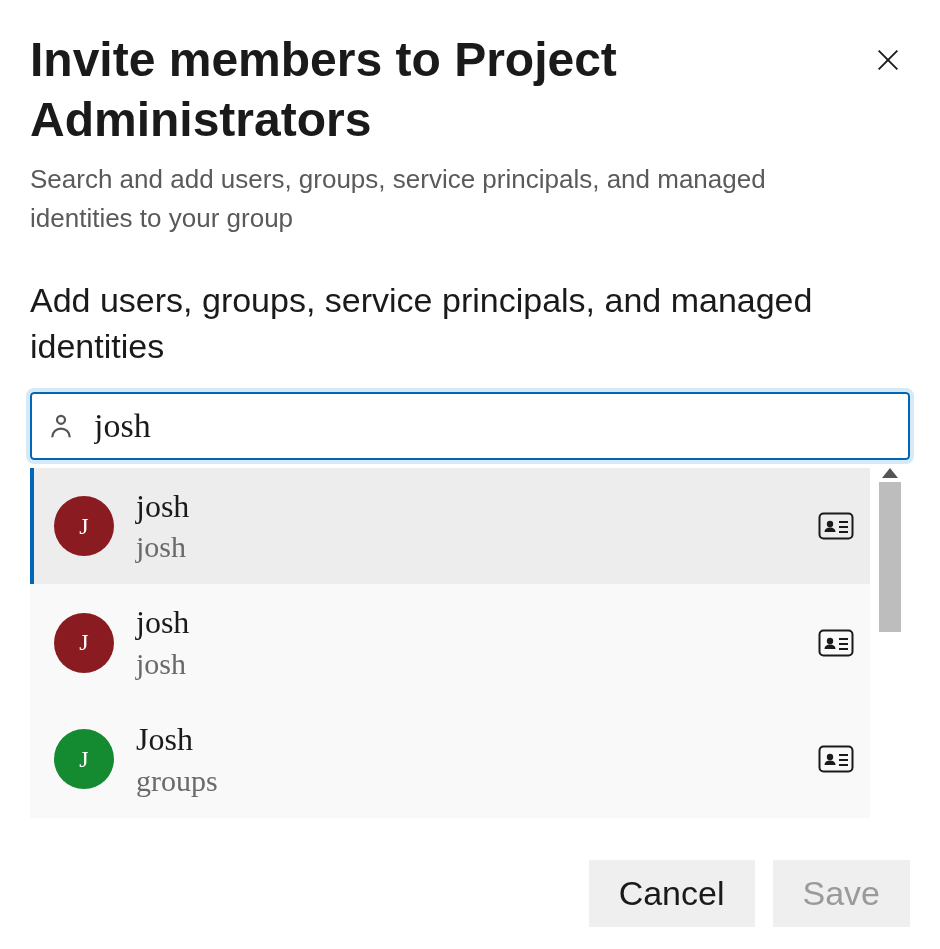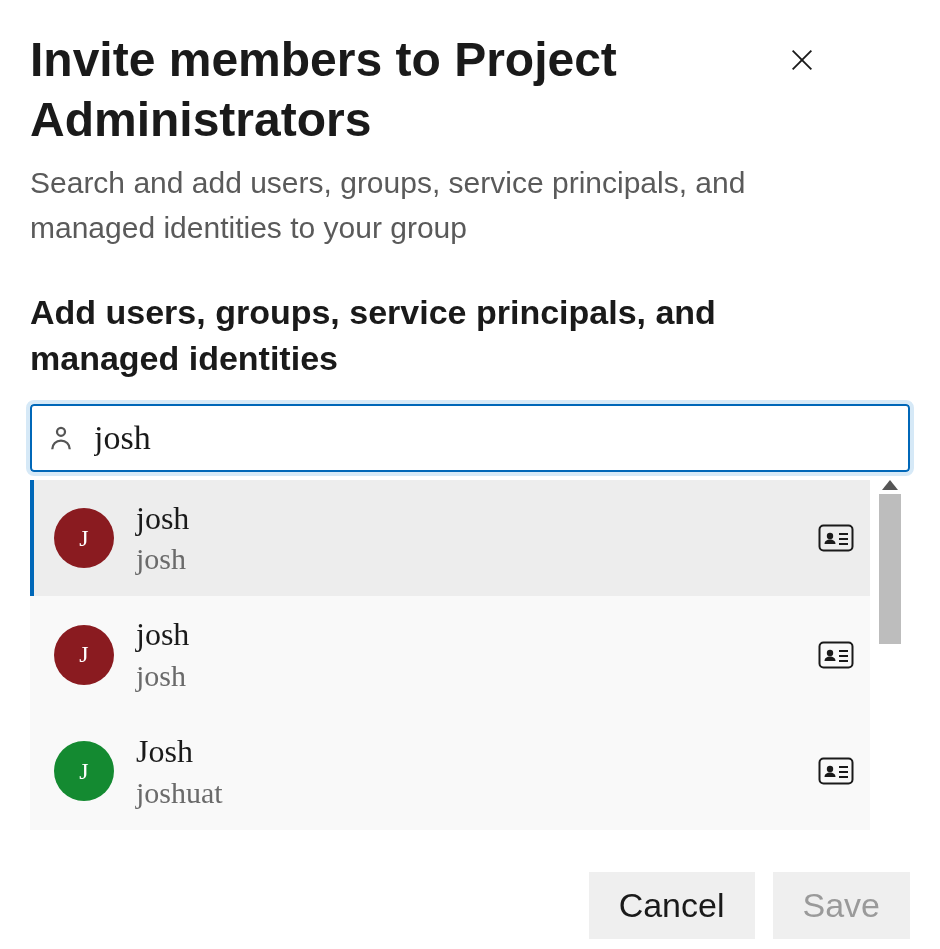--- a/index.html
+++ b/index.html
@@ -10,20 +10,21 @@
       background: #fff;
       width: 940px;
       height: 949px;
       position: relative;
     }
     .panel {
       padding: 30px 30px 0 30px;
     }
     .header-row {
       display: flex;
+      justify-content: space-between;
       align-items: flex-start;
     }
     .title {
       font-size: 48px;
       font-weight: 600;
       line-height: 1.25;
       color: #1a1a1a;
       margin: 0 0 10px 0;
       max-width: 750px;
     }
@@ -33,30 +34,30 @@
       cursor: pointer;
       padding: 8px;
       margin-top: 8px;
       color: #1a1a1a;
     }
     .close-btn svg {
       width: 28px;
       height: 28px;
     }
     .subtitle {
-      font-size: 30px;
+      font-size: 26px;
       font-weight: 400;
       color: #5a5a5a;
       line-height: 1.5;
       margin: 0 0 40px 0;
       max-width: 820px;
     }
     .field-label {
       font-size: 34px;
-      font-weight: 700;
+      font-weight: 400;
       color: #1a1a1a;
       line-height: 1.35;
       margin: 0 0 22px 0;
       max-width: 820px;
     }
     .search-wrap {
       position: relative;
       margin-bottom: 0;
       font-family: Liberation Serif, serif;
     }
@@ -264,21 +265,21 @@
   <line x1="21" y1="10" x2="30" y2="10"></line>
   <line x1="21" y1="15" x2="30" y2="15"></line>
   <line x1="21" y1="20" x2="30" y2="20"></line>
 </svg>
             </span>
           </div>
           <div class="dd-item">
             <div class="avatar" style="background: rgb(20, 138, 49);">J</div>
             <div class="dd-text">
               <div class="dd-name">Josh</div>
-              <div class="dd-sub">joshuat</div>
+              <div class="dd-sub">groups</div>
             </div>
             <span class="card-icon">
               <svg viewBox="0 0 36 28" fill="none" stroke="currentColor" stroke-width="2">
   <rect x="1.5" y="1.5" width="33" height="25" rx="4"></rect>
   <circle cx="12" cy="12" r="3.2" fill="currentColor" stroke="none"></circle>
   <path d="M6.5 20c0-3 2.5-4.5 5.5-4.5s5.5 1.5 5.5 4.5" fill="currentColor" stroke="none"></path>
   <line x1="21" y1="10" x2="30" y2="10"></line>
   <line x1="21" y1="15" x2="30" y2="15"></line>
   <line x1="21" y1="20" x2="30" y2="20"></line>
 </svg>

